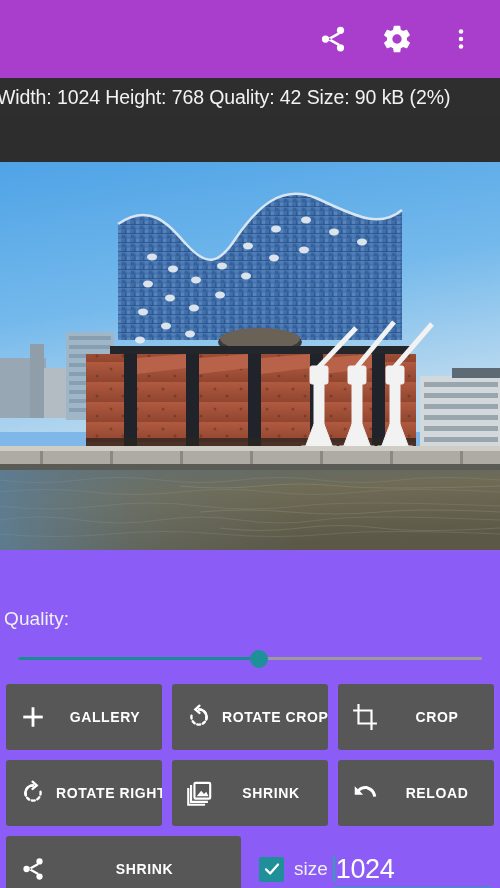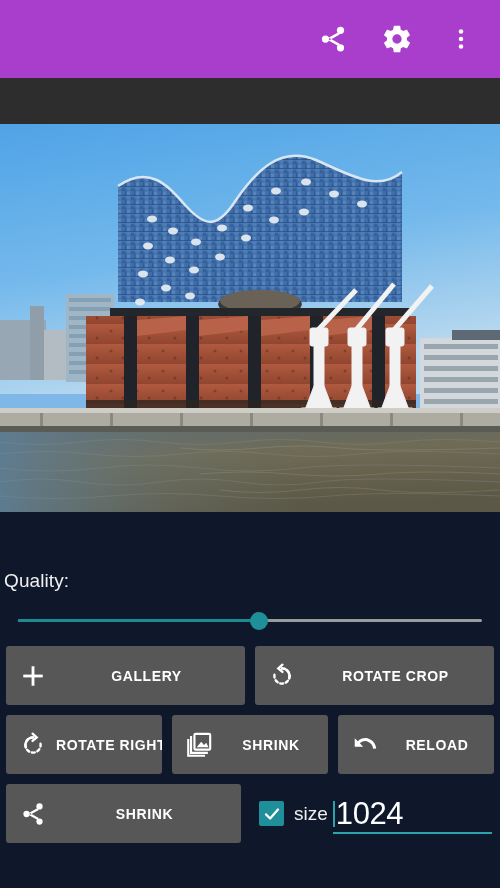--- a/index.html
+++ b/index.html
@@ -79,21 +79,21 @@
     flex: 0 0 auto;
     position: relative;
     overflow: hidden;
     background: #7fb8e8;
   }
   .photo-svg { display: block; width: 500px; height: 388px; }
 
   
   .controls {
     flex: 1 1 auto;
-    background: #0f172a;
+    background: #8b5cf6;
     position: relative;
     padding: 0 6px;
   }
 
   .quality-label {
     position: absolute;
     left: 4px;
     top: 58px;
     color: #f0f0f0;
     font-size: 19px;
@@ -139,21 +139,21 @@
     position: absolute;
     left: 0;
     right: 0;
     top: 134px;
   }
   .btn-row {
     display: flex;
     gap: 10px;
     padding: 0 6px;
     margin-bottom: 10px;
-    height: 59px;
+    height: 66px;
   }
   .btn {
     flex: 1 1 0;
     background: #575757;
     border-radius: 3px;
     display: flex;
     align-items: center;
     cursor: pointer;
     min-width: 0;
     position: relative;
@@ -214,21 +214,21 @@
     align-items: center;
   }
   .size-caret {
     width: 2px;
     height: 26px;
     background: #2aa3ad;
     flex: 0 0 auto;
   }
   .size-value {
     color: #ffffff;
-    font-size: 31px;
+    font-size: 27px;
     line-height: 1;
     letter-spacing: -0.4px;
     padding-left: 1px;
   }
   .size-underline {
     position: absolute;
     left: 0;
     right: 2px;
     bottom: 2px;
     height: 2px;
@@ -262,20 +262,23 @@
         <svg width="26" height="26" viewBox="0 0 24 24" fill="#ffffff">
           <circle cx="12" cy="5" r="2.1"></circle>
           <circle cx="12" cy="12" r="2.1"></circle>
           <circle cx="12" cy="19" r="2.1"></circle>
         </svg>
       </div>
 
     </div>
   </div>
 
+  <div class="infobar">
+    <div class="infobar-text">Width: 1024 Height: 768 Quality: 42 Size: 90 kB (2%)</div>
+  </div>
 
   <div class="photo-gap-top"></div>
 
   <div class="photo-wrap">
     <svg class="photo-svg" viewBox="0 0 500 388" preserveAspectRatio="none">
       <defs>
         <linearGradient id="sky" x1="0" y1="0" x2="0.3" y2="1">
           <stop offset="0" stop-color="#4fa3e6"></stop>
           <stop offset="0.55" stop-color="#74b9ec"></stop>
           <stop offset="1" stop-color="#b9d9ef"></stop>
@@ -479,20 +482,29 @@
           <span class="bicon">
             <svg width="26" height="26" viewBox="0 0 24 24" fill="none" stroke="#ffffff" stroke-width="2.2" stroke-linecap="round">
               <path d="M12 5a7 7 0 1 1-6.3 3.9" stroke-dasharray="2.6 2.6"></path>
               <path d="M12 5a7 7 0 0 1 6.6 9.3" stroke-dasharray="0"></path>
               <path d="M12.4 1.6 L8.6 5 L12.4 8.2" fill="none"></path>
             </svg>
           </span>
           <span class="blabel">ROTATE CROP</span>
         </div>
 
+        <div class="btn">
+          <span class="bicon">
+            <svg width="26" height="26" viewBox="0 0 24 24" fill="none" stroke="#ffffff" stroke-width="2" stroke-linecap="square">
+              <path d="M6 1 L6 18 L22 18"></path>
+              <path d="M2 6 L18 6 L18 23"></path>
+            </svg>
+          </span>
+          <span class="blabel">CROP</span>
+        </div>
 
       </div>
 
       <div class="btn-row">
 
         <div class="btn">
           <span class="bicon">
             <svg width="26" height="26" viewBox="0 0 24 24" fill="none" stroke="#ffffff" stroke-width="2.2" stroke-linecap="round">
               <path d="M12 5a7 7 0 1 0 6.3 3.9" stroke-dasharray="2.6 2.6"></path>
               <path d="M12 5a7 7 0 0 0-6.6 9.3" stroke-dasharray="0"></path>

